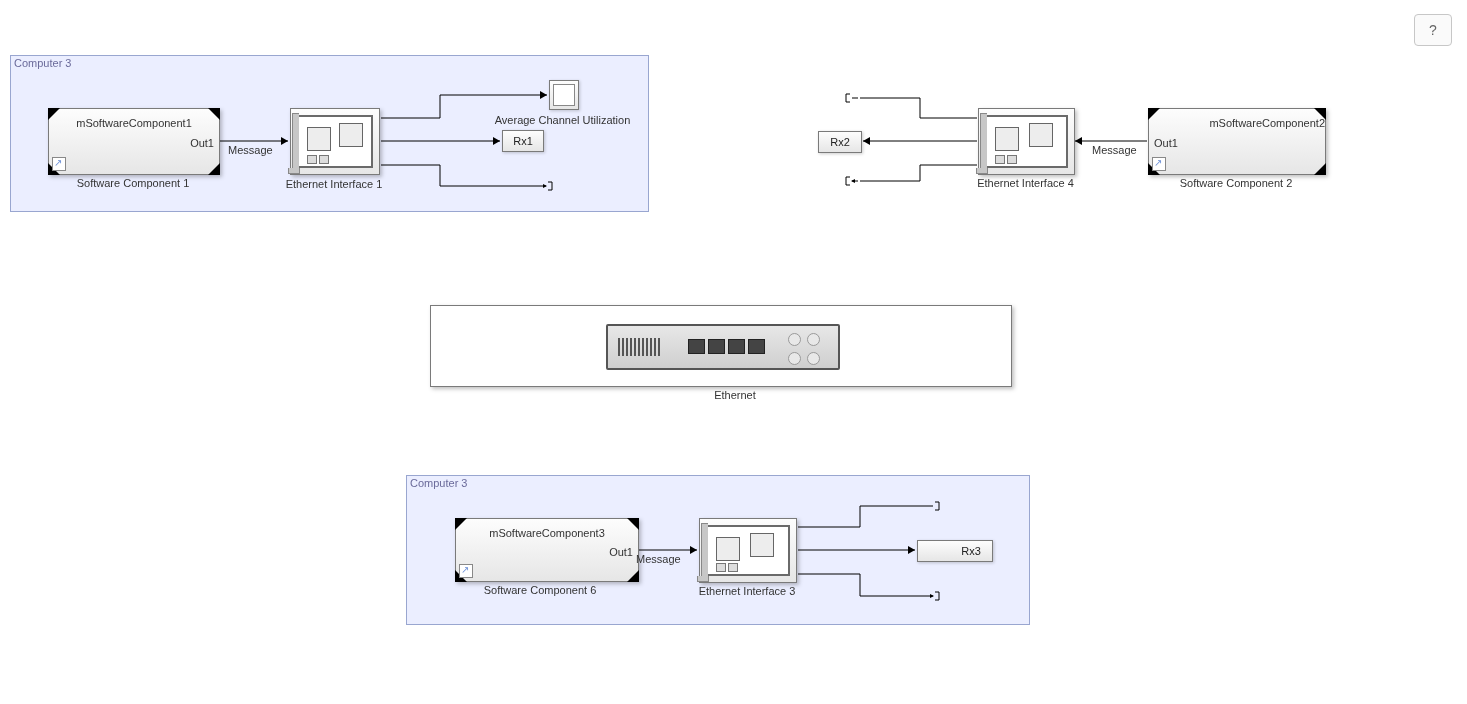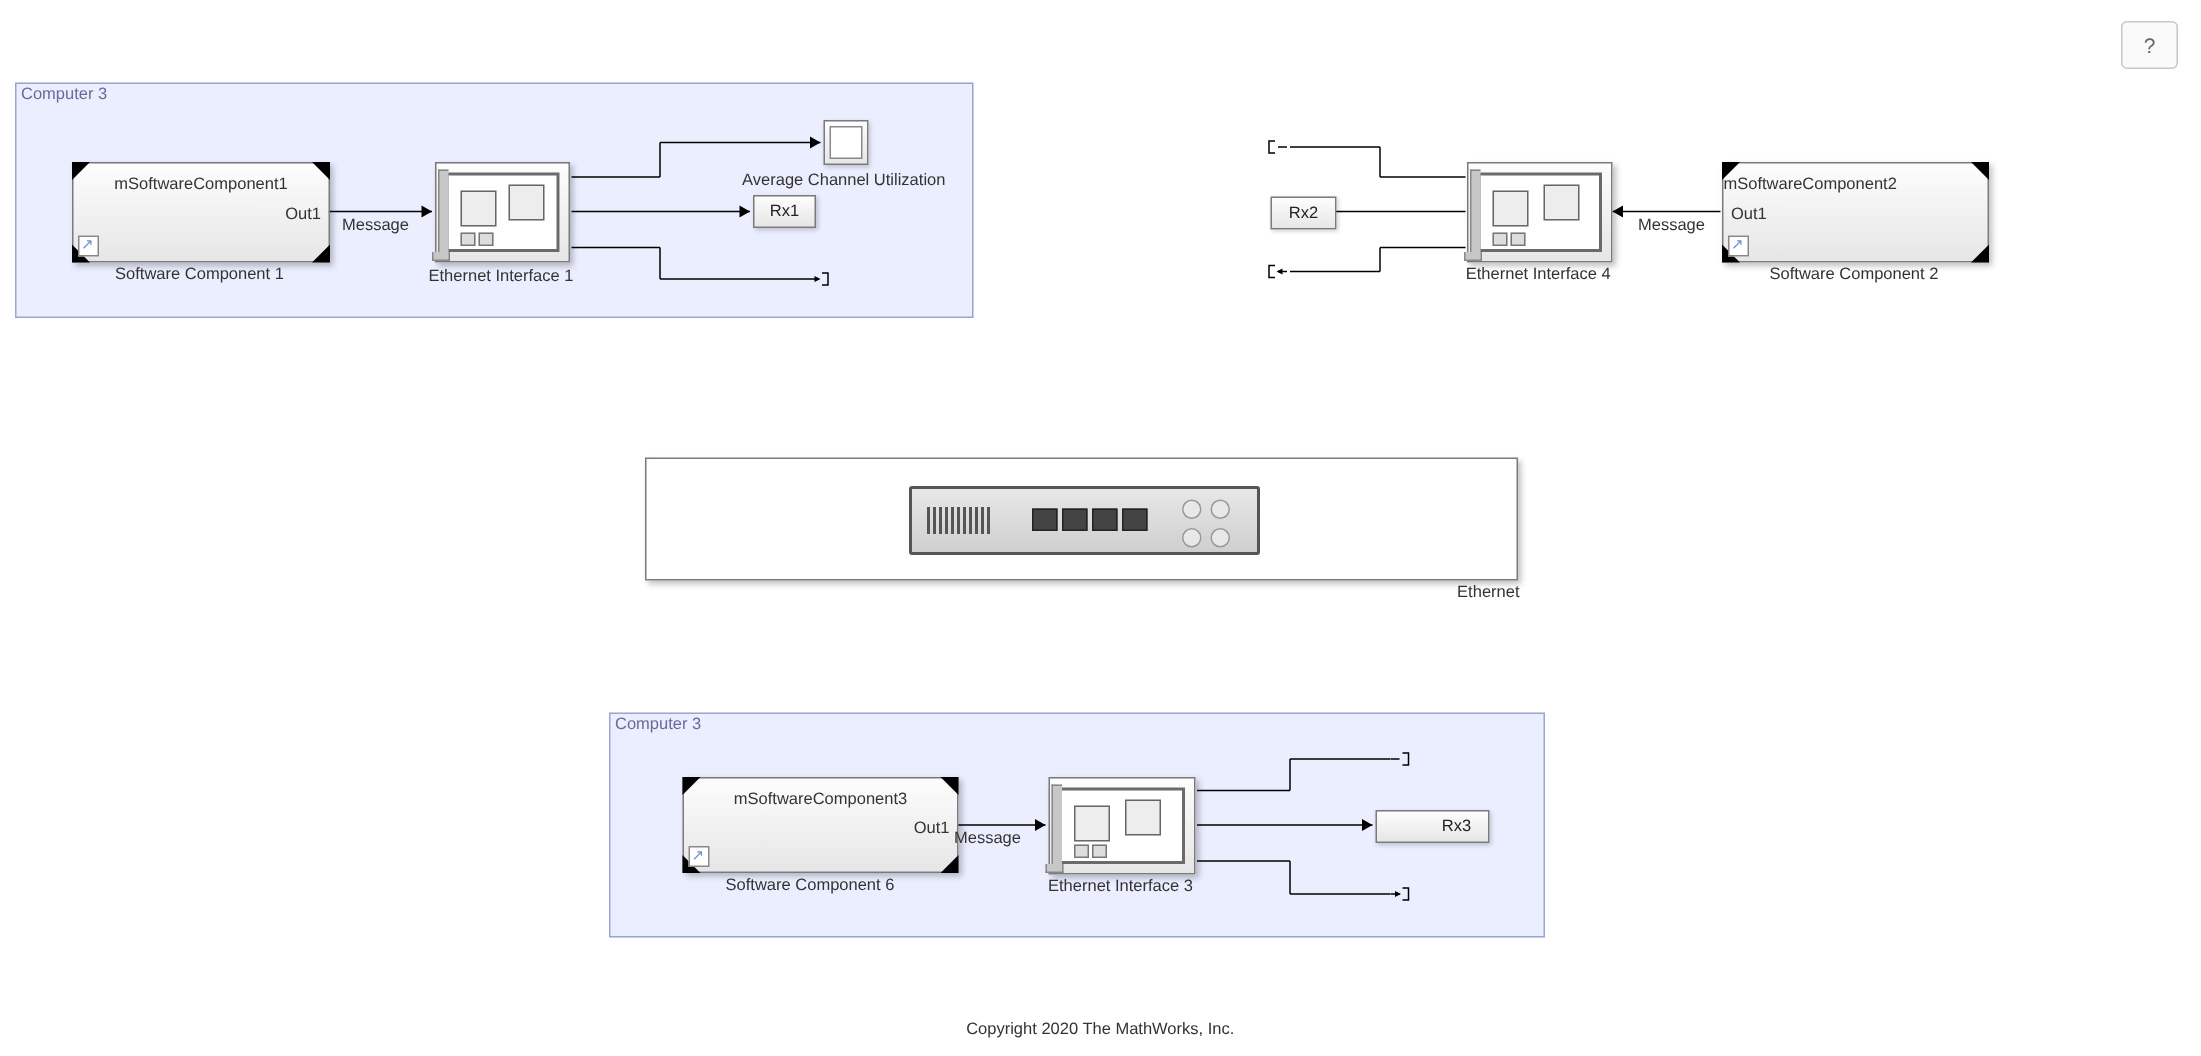--- a/index.html
+++ b/index.html
@@ -119,39 +119,39 @@
     <line x1="977" y1="165" x2="920" y2="165" stroke="#000"></line>
     <line x1="920" y1="165" x2="920" y2="181" stroke="#000"></line>
     <line x1="920" y1="181" x2="860" y2="181" stroke="#000"></line>
   </svg>
 
   <div class="block" style="left:1148px;top:108px;width:176px;height:65px;">
     <div class="corner-tri-tl"></div>
       <div class="corner-tri-tr"></div>
       <div class="corner-tri-bl"></div>
       <div class="corner-tri-br"></div>
-    <div class="inner-text" style="left:0;right:0;top:8px;text-align:left;">mSoftwareComponent2</div>
+    <div class="inner-text" style="left:0;right:0;top:8px;text-align:right;">mSoftwareComponent2</div>
     <div class="inner-text" style="left:5px;top:28px;">Out1</div>
     <div class="ref-icon"></div>
   </div>
   <div class="block-label" style="left:1148px;top:177px;width:176px;">Software Component 2</div>
   <div class="signal-label" style="left:1092px;top:144px;">Message</div>
 
   <div class="block" style="left:978px;top:108px;width:95px;height:65px;">
     <div class="eth-card">
       <div class="bracket"></div>
       <div class="chip" style="left:8px;top:10px;width:22px;height:22px;"></div>
       <div class="chip" style="left:42px;top:6px;width:22px;height:22px;"></div>
       <div class="port" style="left:8px;"></div>
         <div class="port" style="left:20px;"></div>
     </div>
   </div>
   <div class="block-label" style="left:958px;top:177px;width:135px;">Ethernet Interface 4</div>
 
-  <div class="mini-block" style="left:818px;top:131px;width:42px;height:20px;margin-left:29px;">Rx2</div>
+  <div class="mini-block" style="left:818px;top:131px;width:42px;height:20px;">Rx2</div>
 
   <div class="terminator" style="left:844px;top:93px;">
     <svg viewBox="0 0 14 10">
         <polyline points="14,5 8,5" stroke="#000" fill="none"></polyline>
         <path d="M6 1 h-4 v8 h4" stroke="#000" fill="none"></path>
       </svg>
   </div>
   <div class="terminator" style="left:844px;top:176px;">
     <svg viewBox="0 0 14 10">
         <polyline points="14,5 8,5" stroke="#000" fill="none"></polyline>
@@ -182,21 +182,21 @@
           <span></span>
         </div>
       <div class="switch-leds" style="right:12px;top:7px;flex-wrap:wrap;width:38px;gap:6px;">
           <span></span>
           <span></span>
           <span></span>
           <span></span>
         </div>
     </div>
   </div>
-  <div class="block-label" style="left:433px;top:389px;width:580px;text-align:right;">Ethernet</div>
+  <div class="block-label" style="left:445px;top:389px;width:580px;">Ethernet</div>
 
   <div class="area" style="left:406px;top:475px;width:622px;height:148px;">
     <div class="area-label">Computer 3</div>
   </div>
   <svg class="wires" width="1467" height="704">
     <line x1="627" y1="550" x2="697" y2="550" stroke="#000"></line>
     <polygon points="697,550 690,546 690,554" fill="#000"></polygon>
     <line x1="798" y1="527" x2="860" y2="527" stroke="#000"></line>
     <line x1="860" y1="527" x2="860" y2="506" stroke="#000"></line>
     <line x1="860" y1="506" x2="927" y2="506" stroke="#000"></line>
@@ -239,15 +239,14 @@
       </svg>
   </div>
   <div class="terminator" style="left:927px;top:591px;">
     <svg viewBox="0 0 14 10">
         <polyline points="0,5 6,5" stroke="#000" fill="none"></polyline>
         <polygon points="3,3 7,5 3,7" fill="#000"></polygon>
         <path d="M8 1 h4 v8 h-4" stroke="#000" fill="none"></path>
       </svg>
   </div>
 
-  <div class="free-label" style="left:0;width:1467px;top:680px;text-align:center;">Copyright 2020 The MathWorks, Inc.</div>
 
 </div>
 
 </body></html>

